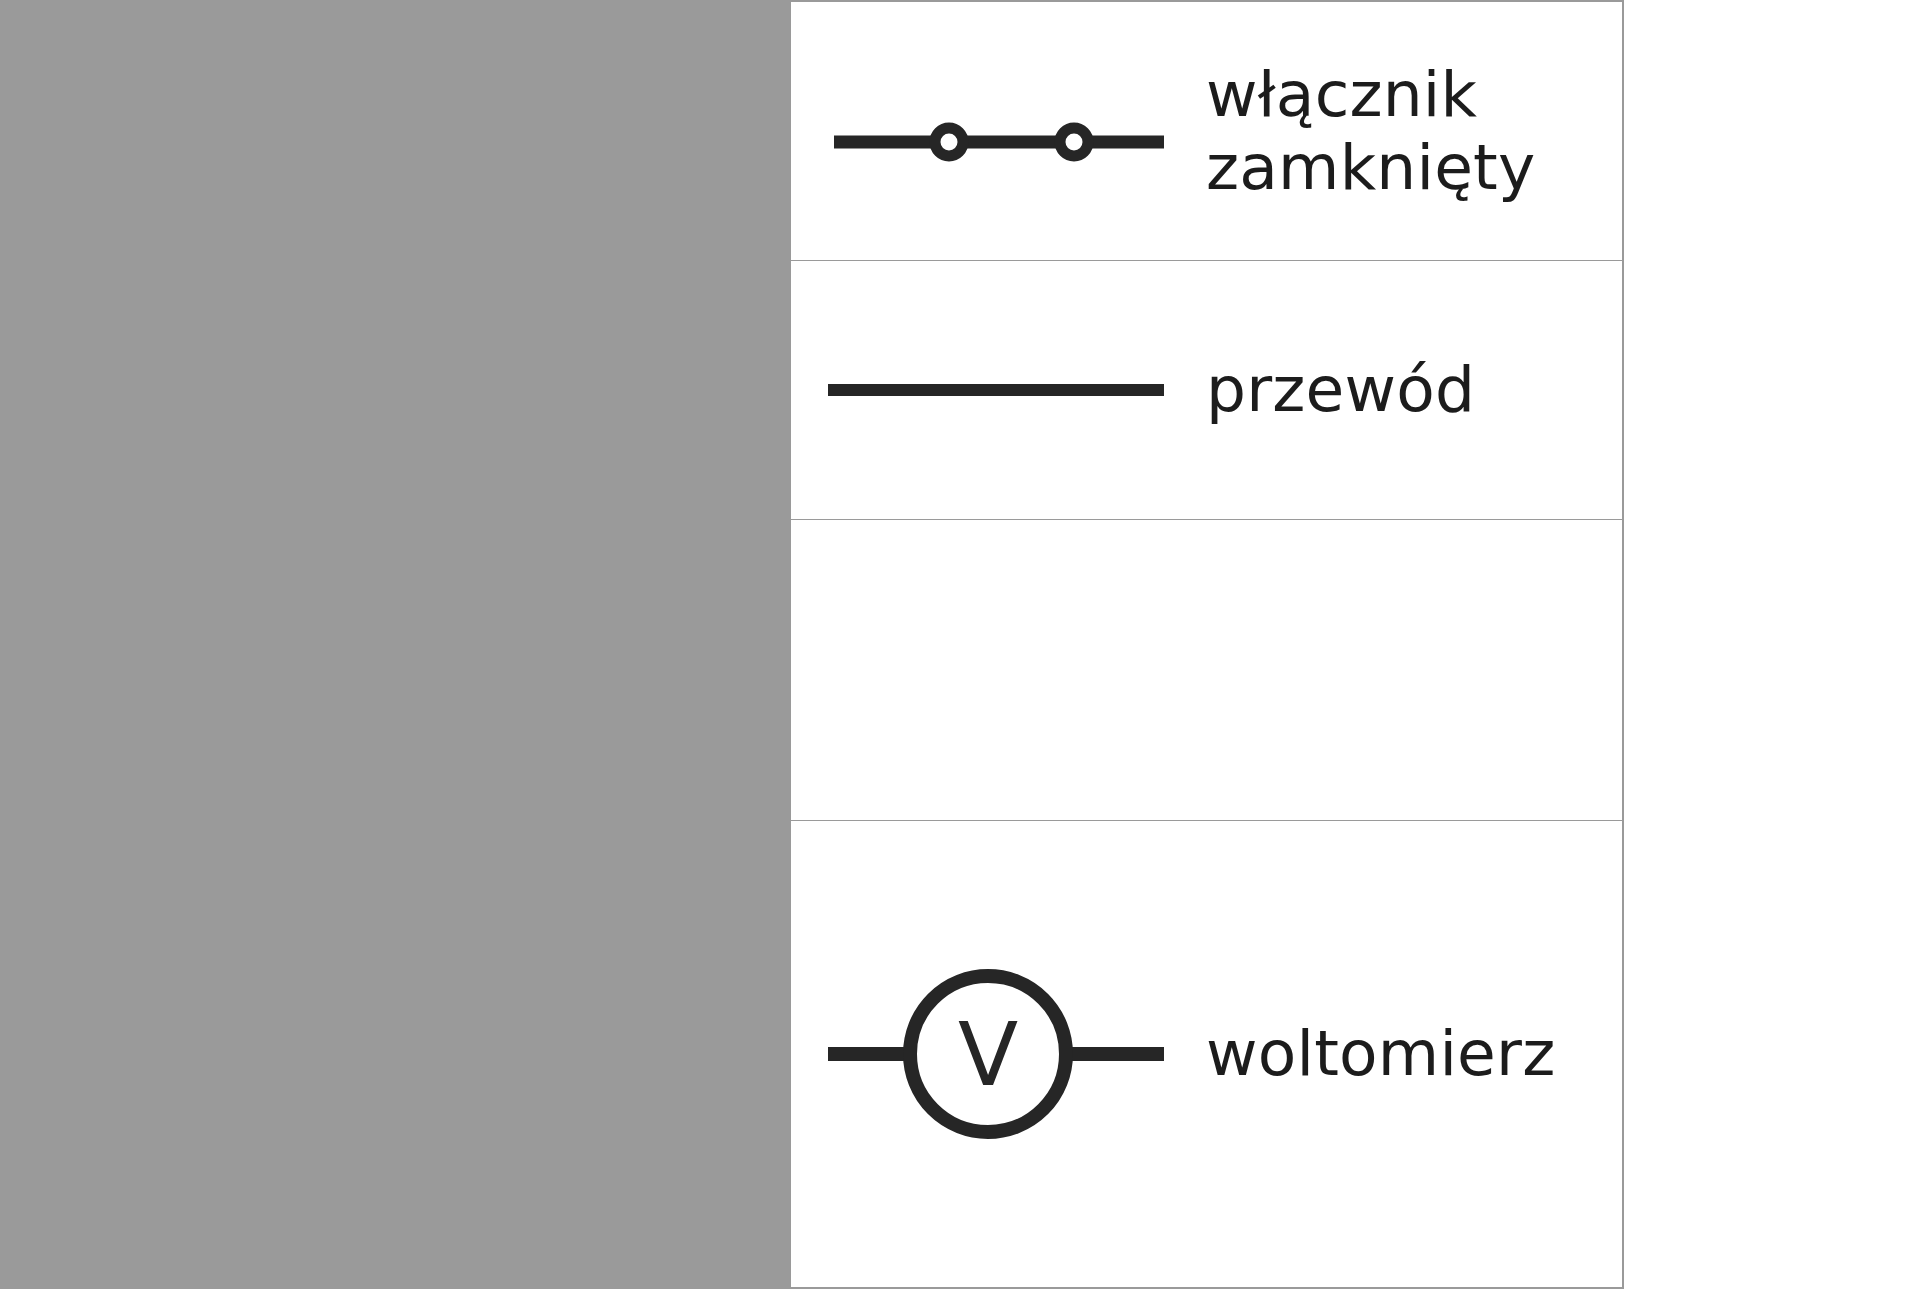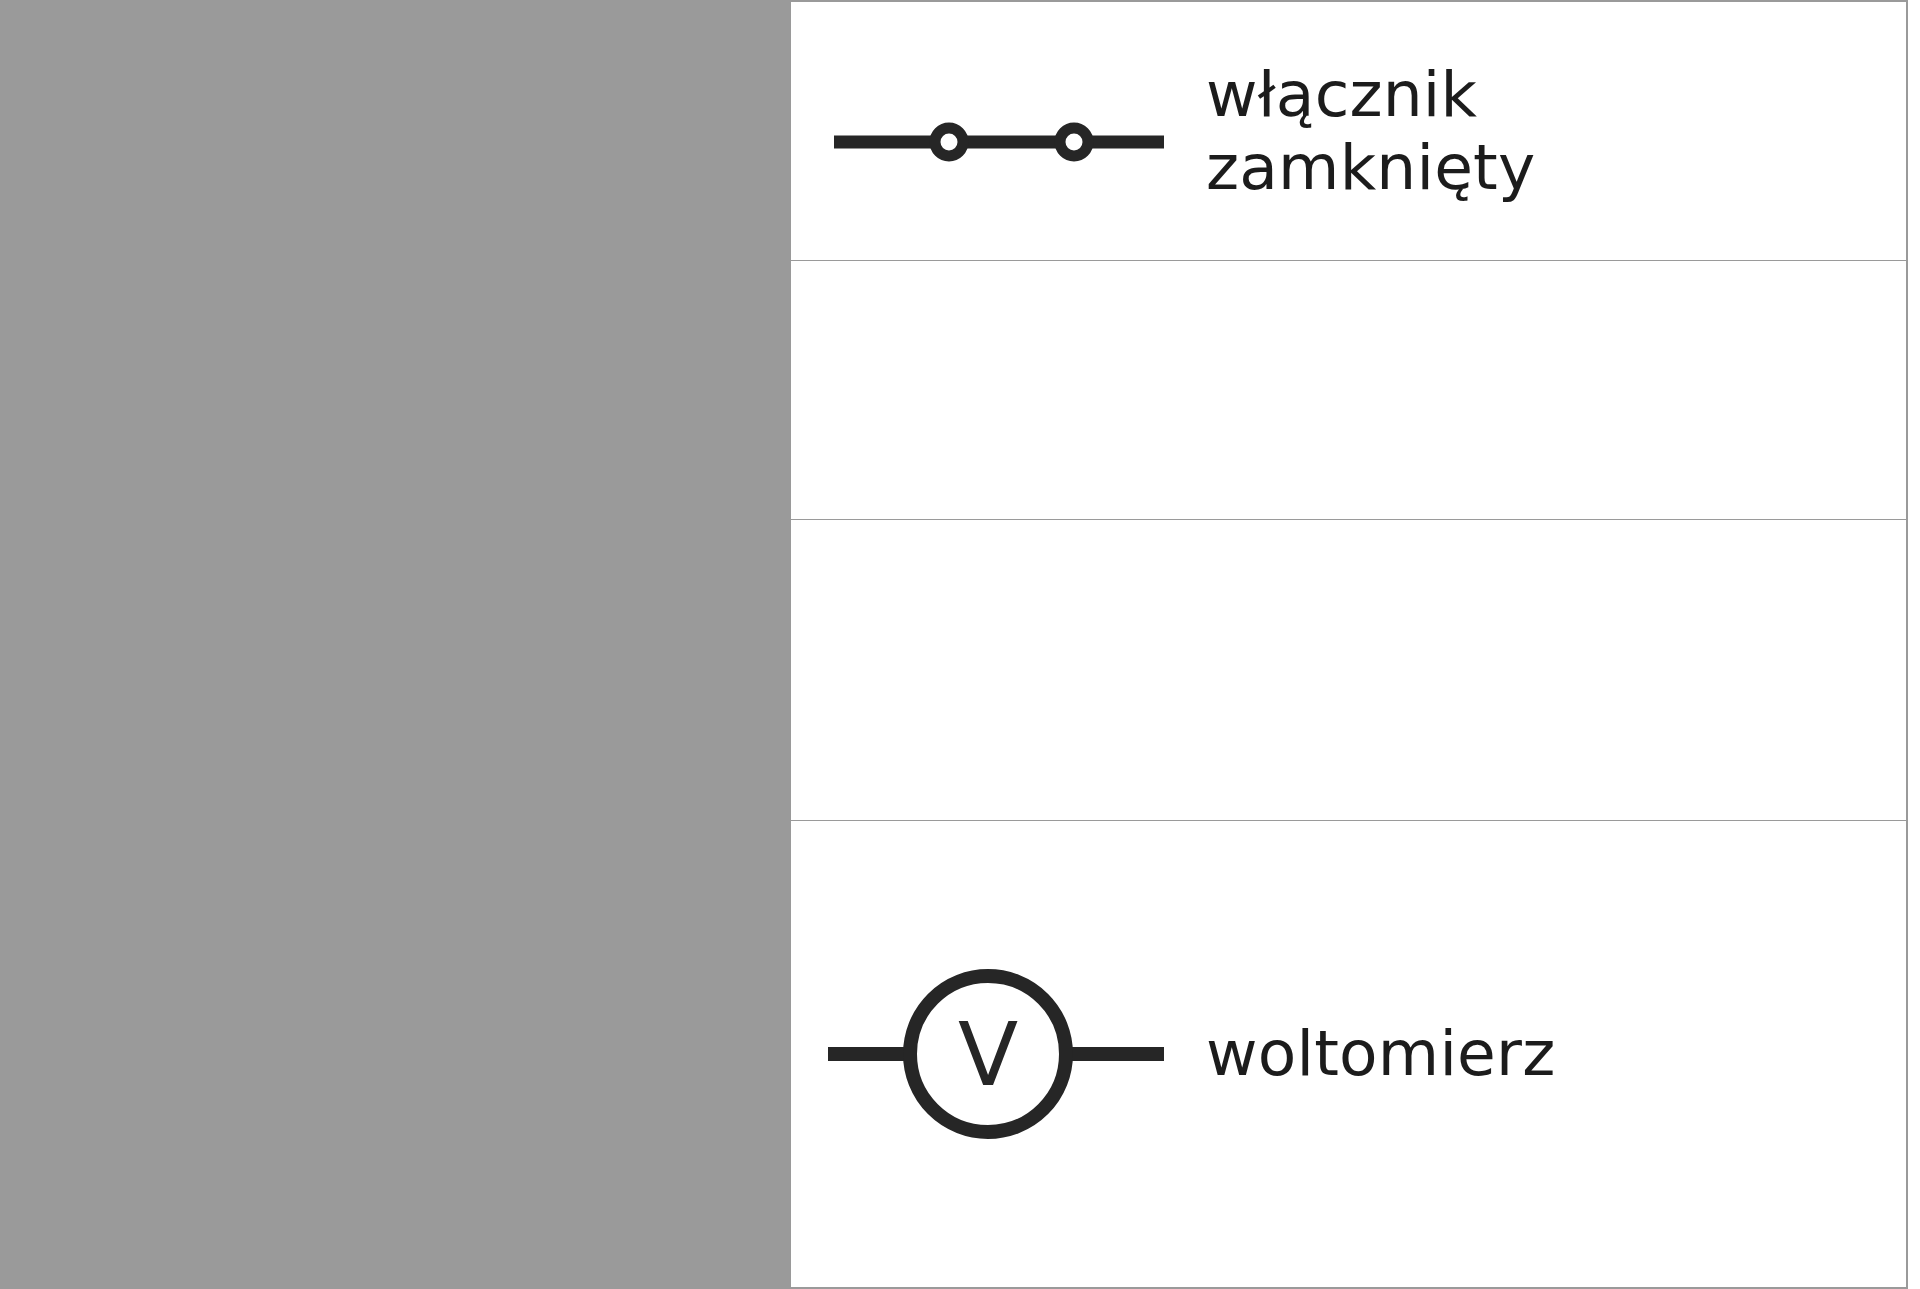--- a/index.html
+++ b/index.html
@@ -7,21 +7,21 @@
     padding: 0;
     background: #ffffff;
   }
   body {
     font-family: "DejaVu Sans", "Liberation Sans", sans-serif;
     width: 1920px;
     height: 1289px;
     overflow: hidden;
   }
   .symbol-table {
-    width: 1908px;
+    width: 1624px;
     height: 1289px;
     box-sizing: border-box;
     border: 2px solid #9a9a9a;
     display: grid;
     grid-template-columns: 789px 1px 1fr;
     grid-template-rows: 258px 1px 258px 1px 300px 1px 1fr;
   }
   .vrule {
     background: #9a9a9a;
     grid-row: 1 / -1;
@@ -84,20 +84,28 @@
 zamknięty</div>
   </div>
 
   <div class="hrule"></div>
 
   <div class="cell cell-left">
     
     
   </div>
   <div class="vrule" style="grid-row:3 / 4"></div>
+  <div class="cell cell-right">
+    <div class="sym-wrap c2-sym">
+      <svg width="360" height="60" viewBox="0 0 360 60">
+        <line x1="12" y1="30" x2="348" y2="30" stroke="#262626" stroke-width="12"></line>
+      </svg>
+    </div>
+    <div class="label label-r">przewód</div>
+  </div>
 
   <div class="hrule"></div>
 
   <div class="cell cell-left">
     
     
   </div>
   <div class="vrule" style="grid-row:5 / 6"></div>
 
   <div class="hrule"></div>

